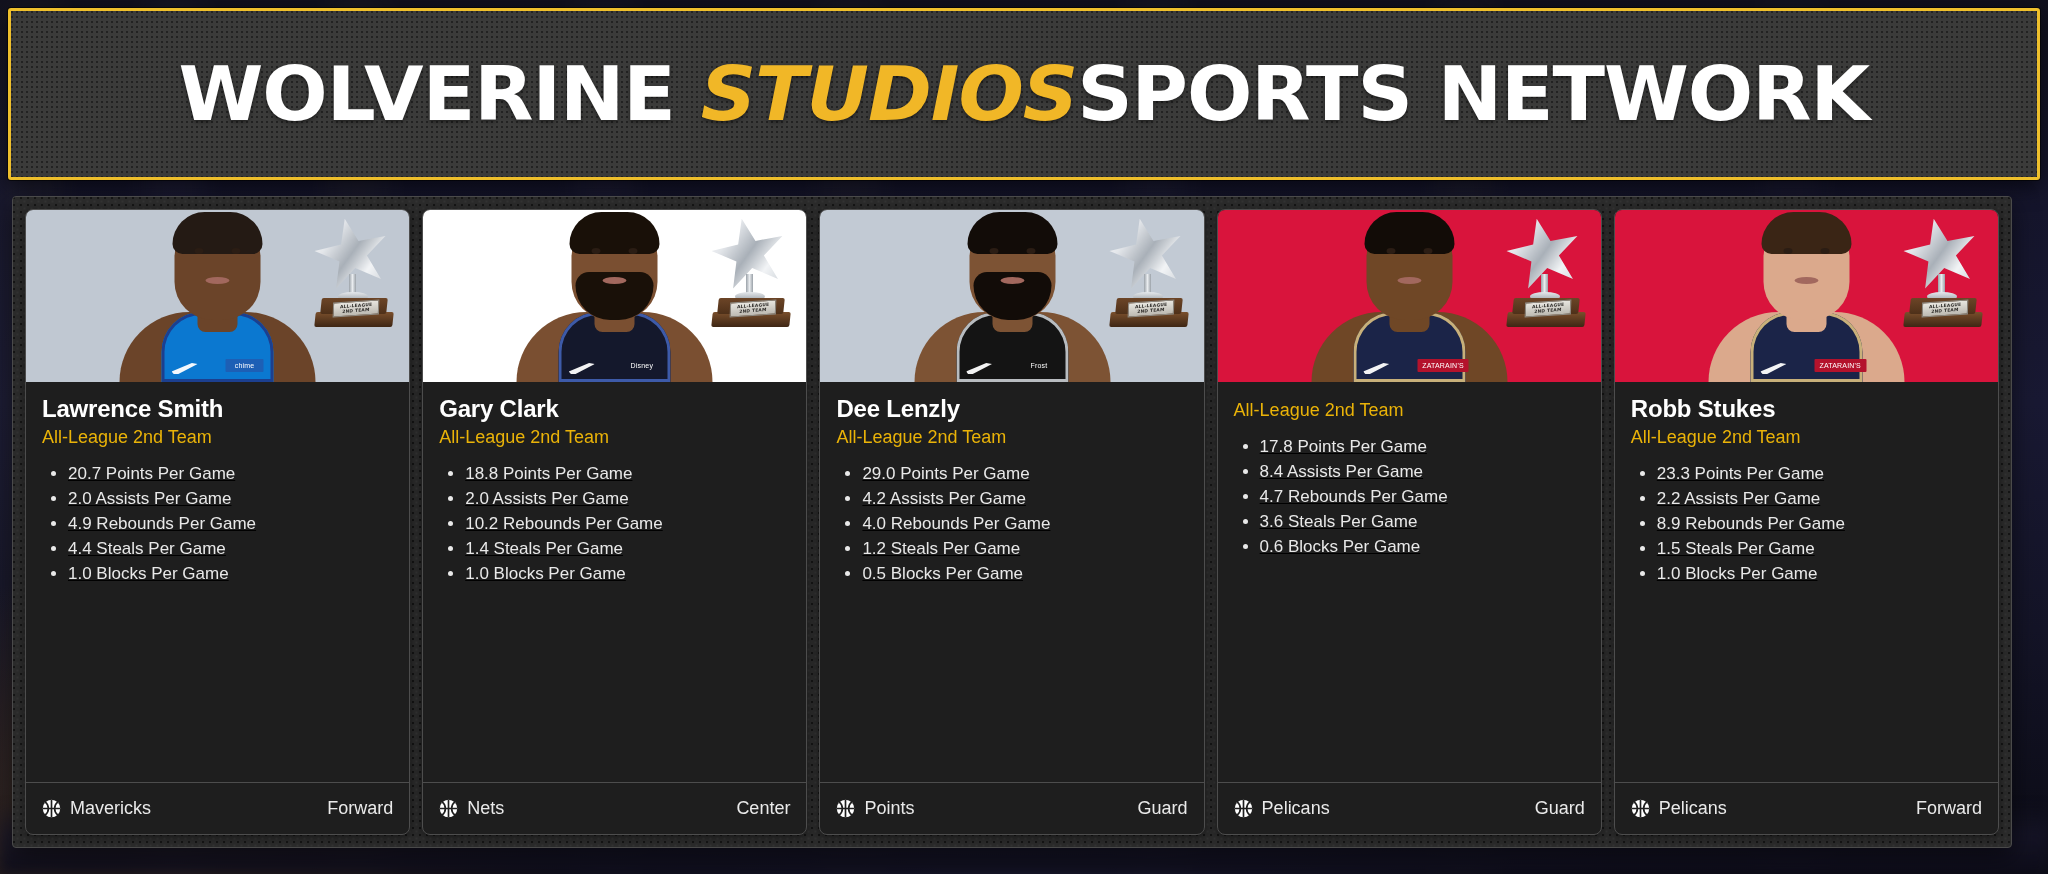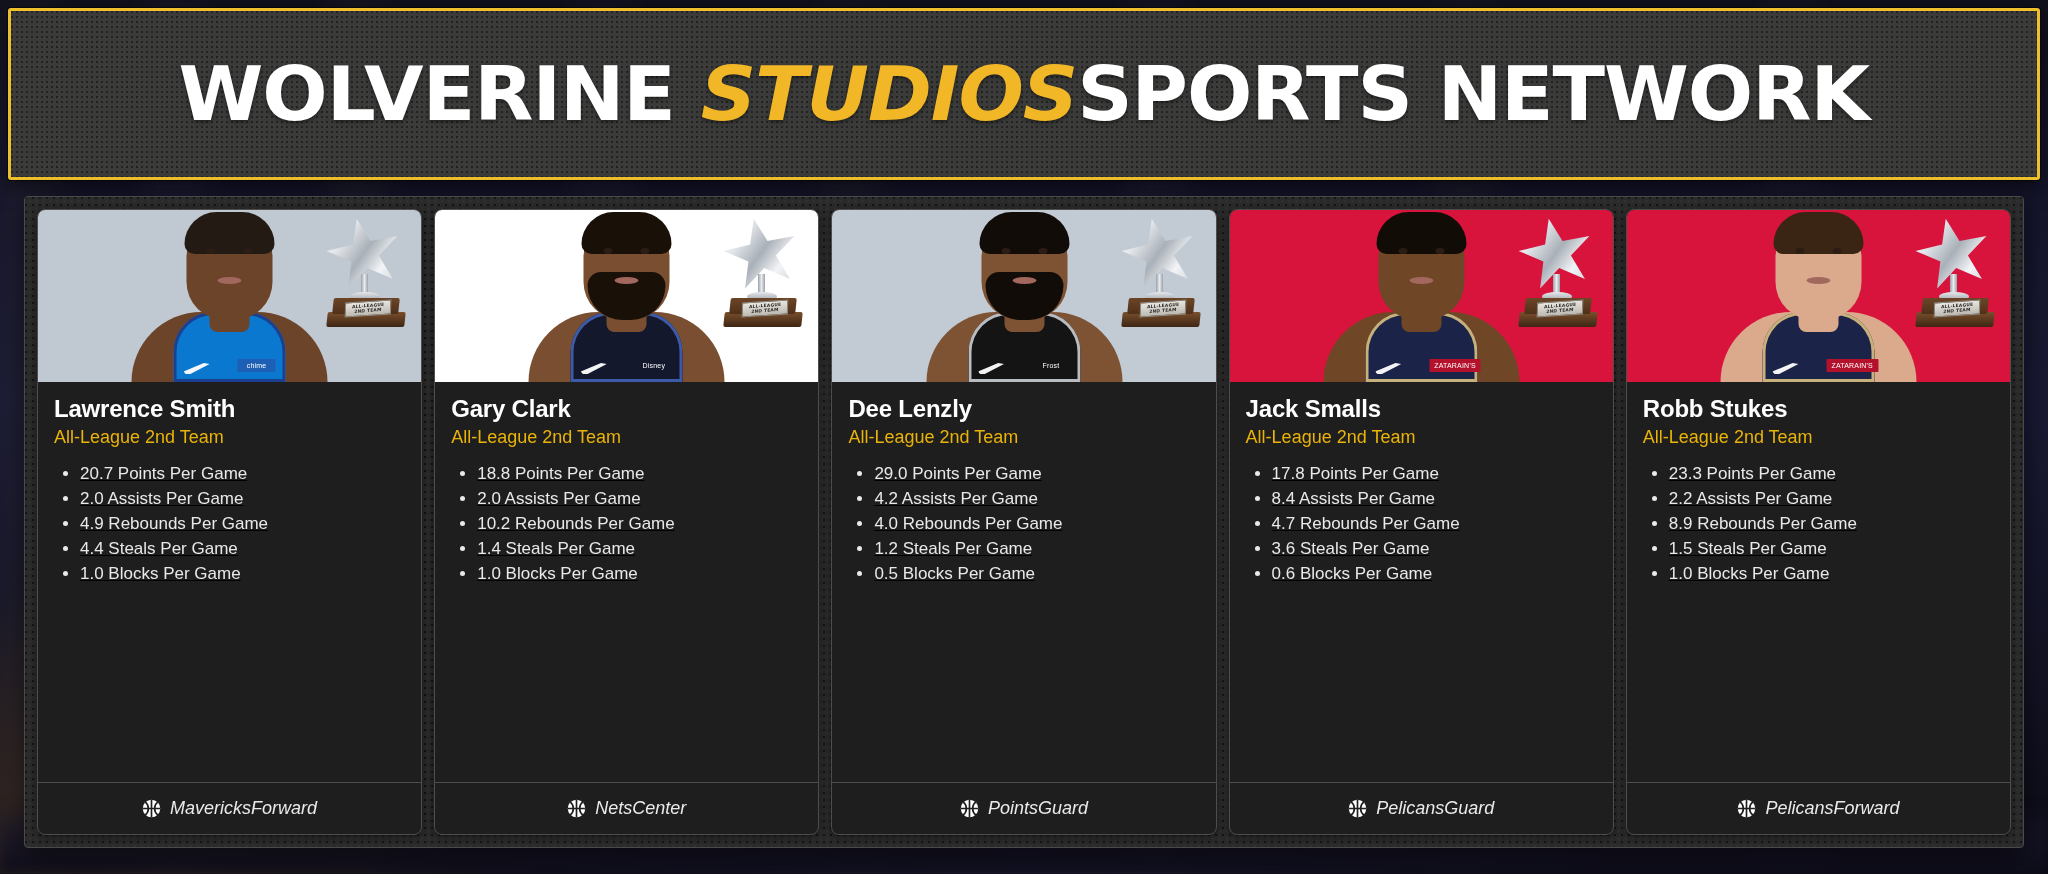--- a/index.html
+++ b/index.html
@@ -83,21 +83,21 @@
     transform:scaleX(1.04);
     text-shadow:0 2px 4px rgba(0,0,0,.45);
   }
   #banner-title .w-wolverine { color:#ffffff; font-style:normal; }
   #banner-title .w-studios  { color:#f1b727; font-style:italic; }
   #banner-title .w-sports   { color:#ffffff; font-style:normal; }
 
   
   #panel {
     position:absolute;
-    left:24px; top:196px;
+    left:12px; top:196px;
     width:2000px; height:652px;
     background-color:#2b2b2b;
     border:1px solid #4a4a4a;
     border-radius:4px;
     box-shadow:0 8px 26px rgba(0,0,0,.55);
     padding:12px;
     display:flex;
     gap:12px;
     align-items:stretch;
     overflow:hidden;
@@ -249,21 +249,21 @@
     list-style:disc; white-space:nowrap;
   }
   .stats li::marker { color:#e9e9e9; }
 
   
   .cfoot {
     flex:0 0 auto;
     border-top:1px solid #4d4d4d;
     height:52px;
     padding:0 16px;
-    display:flex; align-items:center; justify-content:center;font-style:italic;
+    display:flex; align-items:center; justify-content:space-between;
   }
   .teamwrap { display:flex; align-items:center; gap:9px; min-width:0; }
   .bball { width:19px; height:19px; flex:0 0 19px; display:block; }
   .team, .pos { color:#eaeaea; font-size:18px; white-space:nowrap; }
 </style>
 </head>
 <body>
 
 <div id="stage">
 
@@ -468,21 +468,20 @@
         <div class="base-bot"></div>
         <div class="base-top"></div>
         <div class="plaque">
           <span>ALL-LEAGUE</span>
           <span>2ND TEAM</span>
         </div>
       </div>
     </div>
 
     <div class="cbody">
-      <div class="pname">Jack Smalls</div>
       <div class="paward">All-League 2nd Team</div>
       <ul class="stats">
             <li>17.8 Points Per Game</li>
             <li>8.4 Assists Per Game</li>
             <li>4.7 Rebounds Per Game</li>
             <li>3.6 Steals Per Game</li>
             <li>0.6 Blocks Per Game</li>
           </ul>
     </div>
 

